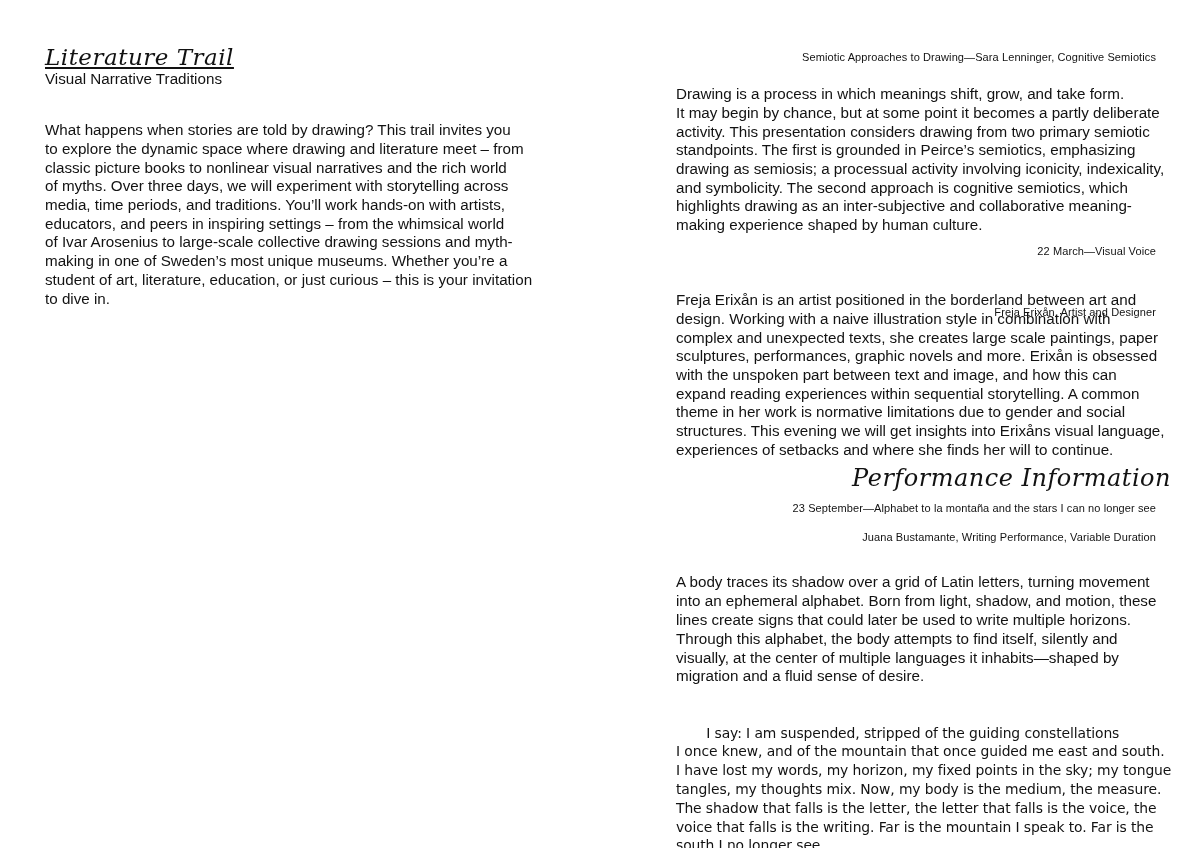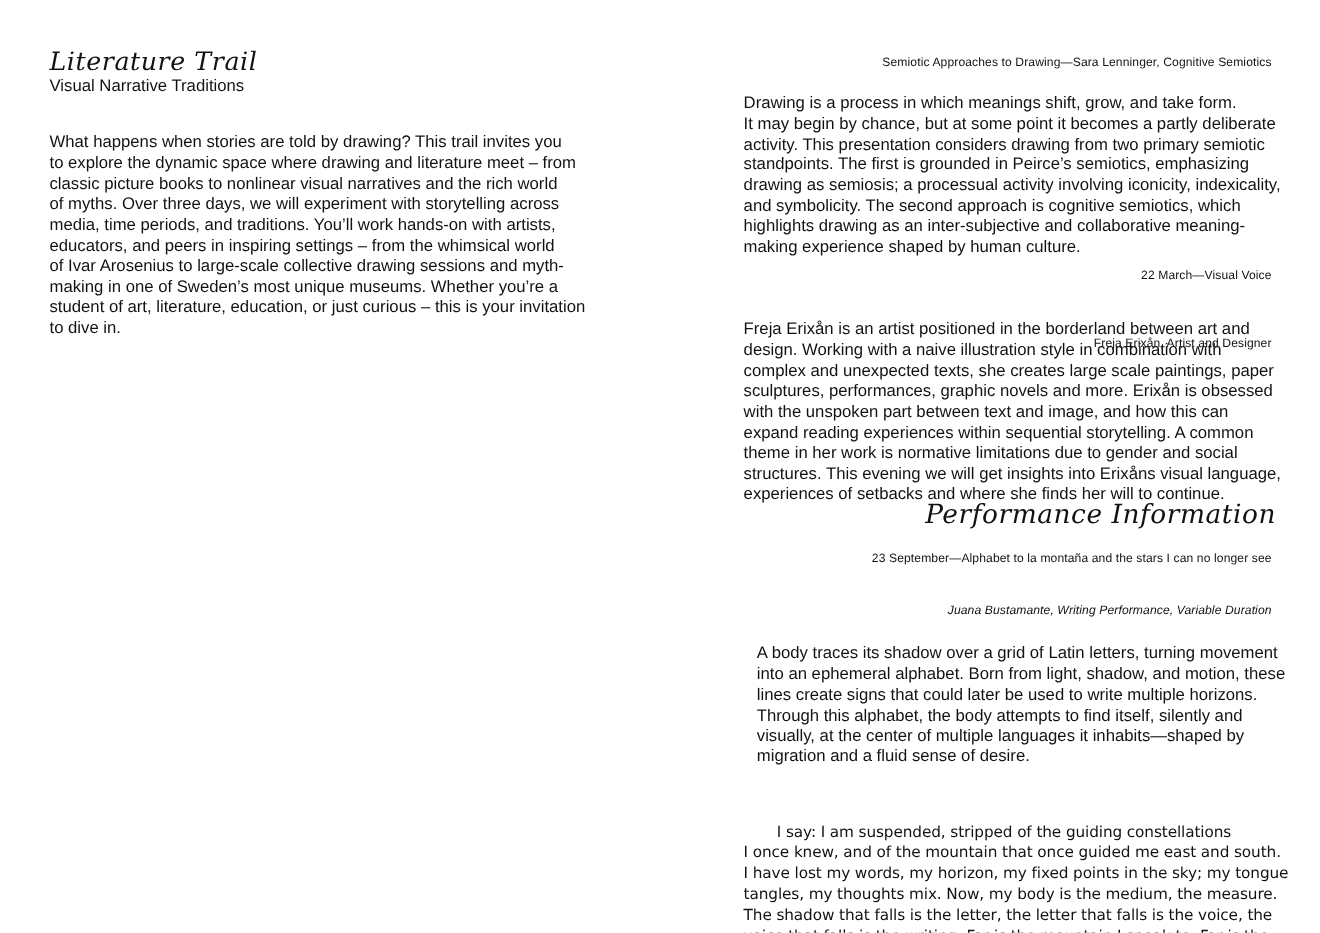--- a/index.html
+++ b/index.html
@@ -15,20 +15,21 @@
   .abs { position: absolute; white-space: pre; }
   
   .script-title-left {
     left: 45px; top: 44px;
     font-family: "DejaVu Serif", serif;
     font-style: italic;
     font-weight: 400;
     font-size: 23px;
     letter-spacing: 0.5px;
     margin: 0;
+    text-decoration: underline;
   }
   .subtitle-left {
     left: 45px; top: 70px;
     font-size: 15.2px;
     line-height: 18.7px;
     font-weight: 400;
     margin: 0;
   }
   .body-copy {
     font-size: 15.2px;
@@ -47,24 +48,24 @@
   .hdr-2a { top: 245px; }
   .hdr-2b { top: 262px; margin-top: 44px; }
   .body-2 { left: 676px; top: 276px; width: 480px; }
   .script-title-right {
     top: 449px;
     font-family: "DejaVu Serif", serif;
     font-style: italic;
     font-weight: 400;
     font-size: 24px;
     letter-spacing: 0.5px;
-    margin: 4px;
+    margin: 15px;
   }
   .hdr-3a { top: 502px; }
-  .hdr-3b { top: 549px; font-style: italic; }
+  .hdr-3b { top: 531px; }
   .body-3 { left: 676px; top: 536px; width: 480px; }
   .body-3 .part { white-space: pre; }
   .quote-part {
     font-family: "DejaVu Sans", sans-serif;
     font-size: 13.9px;
     line-height: 18.8px;
     letter-spacing: -0.1px;
   }
   .prose-part { line-height: 18.8px; }
 </style>
@@ -107,21 +108,21 @@
 expand reading experiences within sequential storytelling. A common
 theme in her work is normative limitations due to gender and social
 structures. This evening we will get insights into Erixåns visual language,
 experiences of setbacks and where she finds her will to continue.</p>
 
   <h2 class="abs rcol script-title-right">Performance Information</h2>
 
   <div class="abs rcol small-header hdr-3a">23 September—Alphabet to la montaña and the stars I can no longer see</div>
   <div class="abs rcol small-header hdr-3b">Juana Bustamante, Writing Performance, Variable Duration</div>
   <div class="abs body-copy body-3">
-    <p class="part prose-part" style="margin:12px">A body traces its shadow over a grid of Latin letters, turning movement
+    <p class="part prose-part" style="margin:0">A body traces its shadow over a grid of Latin letters, turning movement
 into an ephemeral alphabet. Born from light, shadow, and motion, these
 lines create signs that could later be used to write multiple horizons.
 Through this alphabet, the body attempts to find itself, silently and
 visually, at the center of multiple languages it inhabits—shaped by
 migration and a fluid sense of desire.</p>
     <p class="part quote-part" style="margin:0">&nbsp;&nbsp;&nbsp;&nbsp;&nbsp;&nbsp;&nbsp;I say: I am suspended, stripped of the guiding constellations
 I once knew, and of the mountain that once guided me east and south.
 I have lost my words, my horizon, my fixed points in the sky; my tongue
 tangles, my thoughts mix. Now, my body is the medium, the measure.
 The shadow that falls is the letter, the letter that falls is the voice, the

